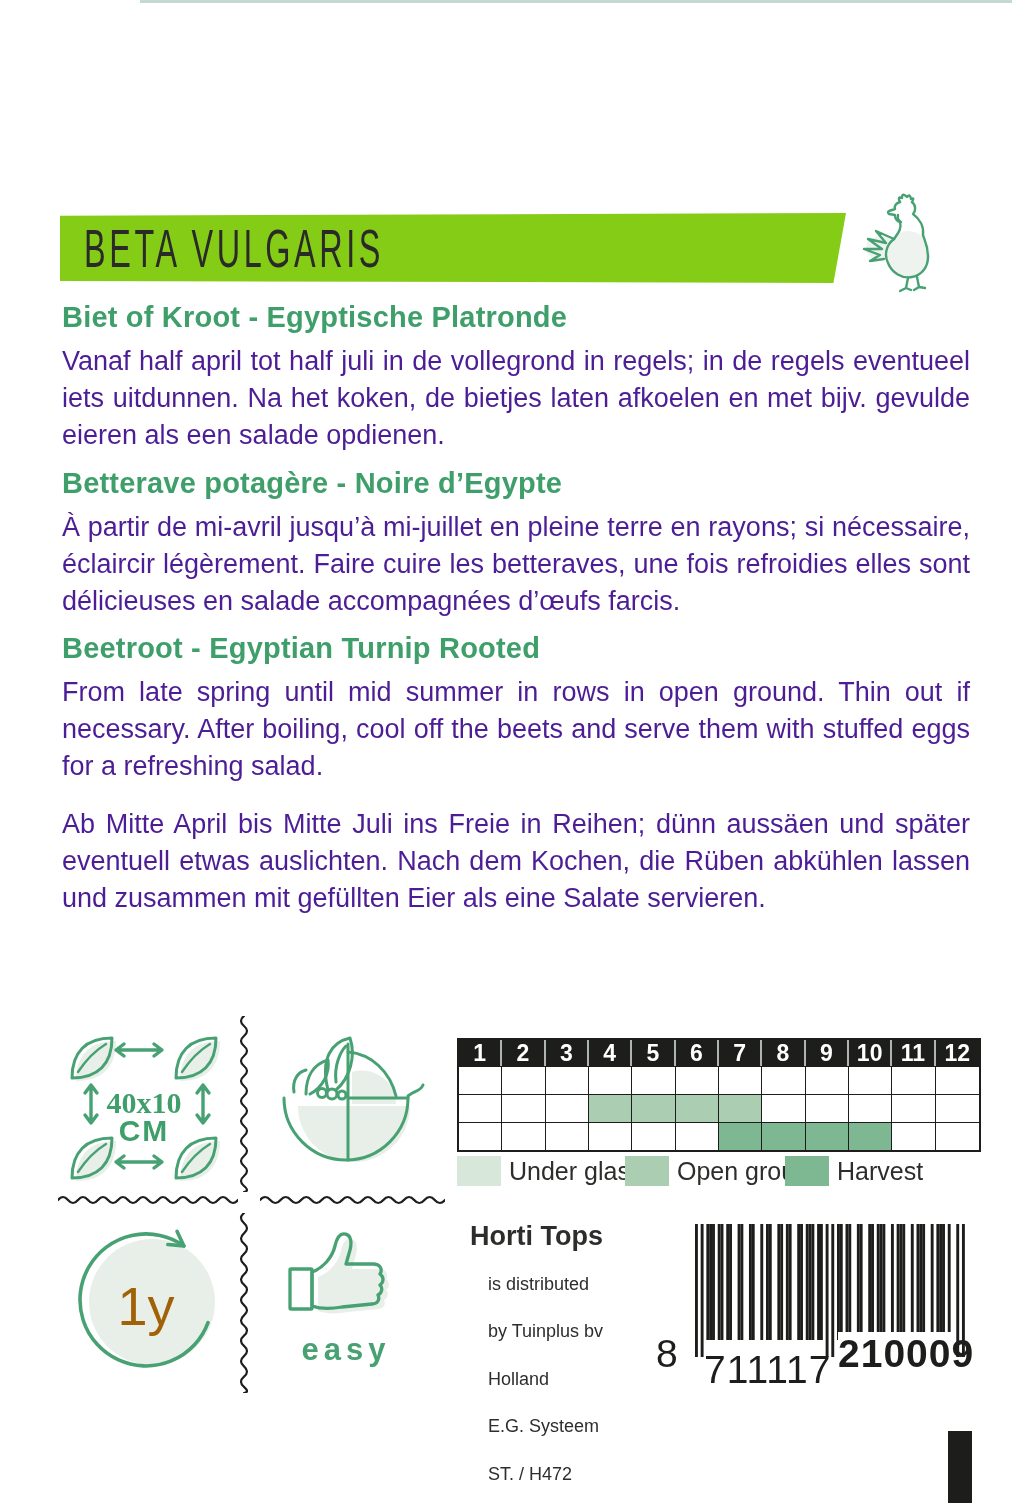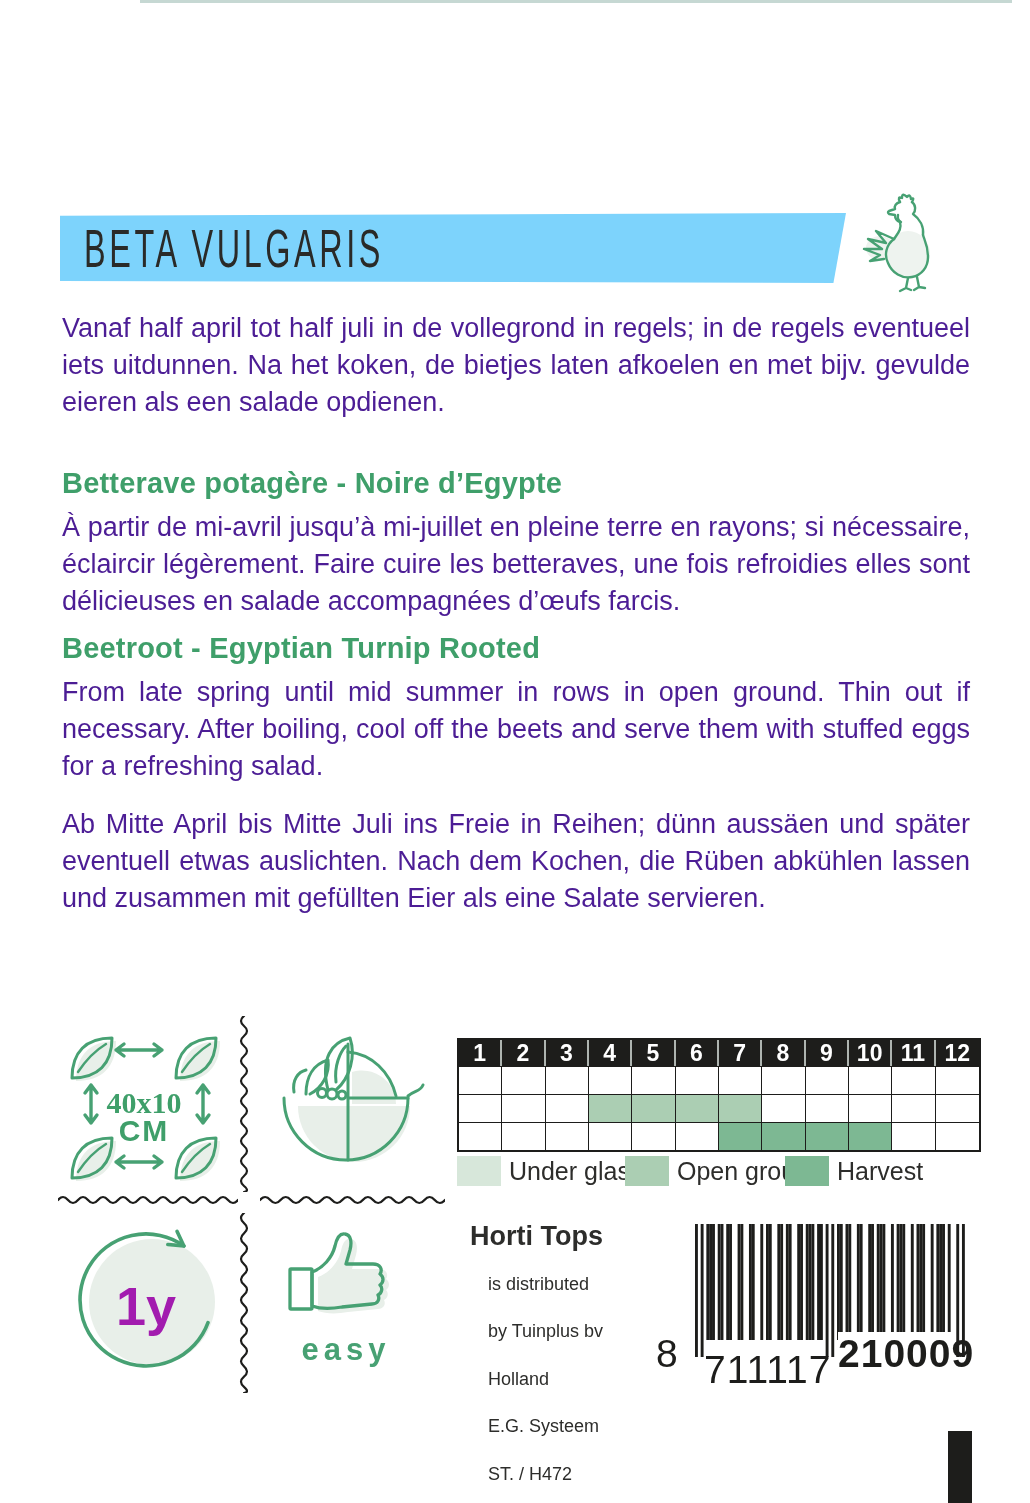--- a/index.html
+++ b/index.html
@@ -2,21 +2,21 @@
 <html><head>
 <meta charset="utf-8">
 <style>
   html,body{margin:0;padding:0;background:#ffffff;}
   .page{position:relative;width:1030px;height:1503px;background:#ffffff;overflow:hidden;
         font-family:"Liberation Sans",sans-serif;color:#2d2d2b;}
 
   .top-line{position:absolute;left:140px;top:0;width:872px;height:3px;background:#c6d8d3;}
 
   
-  .banner{position:absolute;left:60px;top:213px;width:786px;height:70px;background:#7dd3fc;
+  .banner{position:absolute;left:60px;top:213px;width:786px;height:70px;background:#84cc16;
           display:flex;align-items:center;padding-left:24px;box-sizing:border-box;
           clip-path:polygon(0 4%,100% 0,98.4% 100%,0 97%);}
   .banner-title{font-size:54px;letter-spacing:6px;color:#2a2a28;font-weight:400;
                 transform:scaleX(0.60);transform-origin:left center;white-space:nowrap;}
   .rooster{position:absolute;left:856px;top:192px;}
 
   
   .section{position:absolute;left:62px;width:908px;}
   .section h2{margin:0;font-size:29px;font-weight:700;color:#3f9f6a;letter-spacing:0.2px;}
   .section p{margin:0;font-size:27px;line-height:37px;text-align:justify;color:#4c1d95;}
@@ -46,21 +46,21 @@
   .cal-grid > .cal-cell:nth-child(12n+12){border-right:none;}
   .legend{position:absolute;left:457px;top:1156px;width:524px;height:34px;}
   .legend-item{position:absolute;display:flex;align-items:center;}
   .legend-item .swatch{width:44px;height:30px;margin-right:8px;}
   .legend-item .legend-label{font-size:25px;color:#2d2d2b;}
   #leg0{left:0;} #leg1{left:168px;} #leg2{left:328px;align-items:flex-end;}
 
   
   .cycle-box{left:64px;top:1218px;width:164px;height:164px;}
   .cycle-label{position:absolute;left:0;top:57px;width:164px;text-align:center;
-               color:#a21caf;font-weight:700;font-size:54px;}
+               color:#a16207;font-weight:400;font-size:54px;}
   .easy-box{left:286px;top:1230px;width:120px;height:140px;}
   .easy-label{position:absolute;left:0;top:102px;width:120px;text-align:center;color:#47a173;
               font-weight:700;font-size:31px;letter-spacing:5px;}
   .distributor{position:absolute;left:470px;top:1222px;}
   .distributor .dist-name{font-size:27px;font-weight:700;margin:0 0 4px 0;}
   .distributor p{margin:18px;font-size:18px;line-height:29.5px;}
 
   
   .barcode{position:absolute;left:648px;top:1224px;width:322px;height:152px;}
   .barcode svg{position:absolute;left:0;top:0;}
@@ -95,20 +95,21 @@
       <path d="M56,10 C60,13 60,19 57,22 C64,27 68,35 67,43"></path>
       <path d="M44,30 C46,37 42,41 38,47"></path>
       <path d="M38,47 C30,53 28,63 32,71 C36,81 46,87 56,85 C66,83 72,75 72,65 C72,53 68,47 67,43"></path>
       <path d="M38,47 L20,39 L30,51 L12,47 L26,57 L8,57 L24,63 L14,69 L28,67"></path>
       <path d="M52,86 L50,96 M50,96 l-6,3 M50,96 l5,2"></path>
       <path d="M61,85 L63,95 M63,95 l-5,3 M63,95 l6,1"></path>
     </g>
   </svg>
 
   <section class="section" id="sec0">
+    <h2>Biet of Kroot - Egyptische Platronde</h2>
     <p>Vanaf half april tot half juli in de vollegrond in regels; in de regels eventueel iets uitdunnen. Na het koken, de bietjes laten afkoelen en met bijv. gevulde eieren als een salade opdienen.</p>
   </section>
   <section class="section" id="sec1">
     <h2>Betterave potagère - Noire d’Egypte</h2>
     <p>À partir de mi-avril jusqu’à mi-juillet en pleine terre en rayons; si nécessaire, éclaircir légèrement. Faire cuire les betteraves, une fois refroidies elles sont délicieuses en salade accompagnées d’œufs farcis.</p>
   </section>
   <section class="section" id="sec2">
     <h2>Beetroot - Egyptian Turnip Rooted</h2>
     <p>From late spring until mid summer in rows in open ground. Thin out if necessary. After boiling, cool off the beets and serve them with stuffed eggs for a refreshing salad.</p>
   </section>

